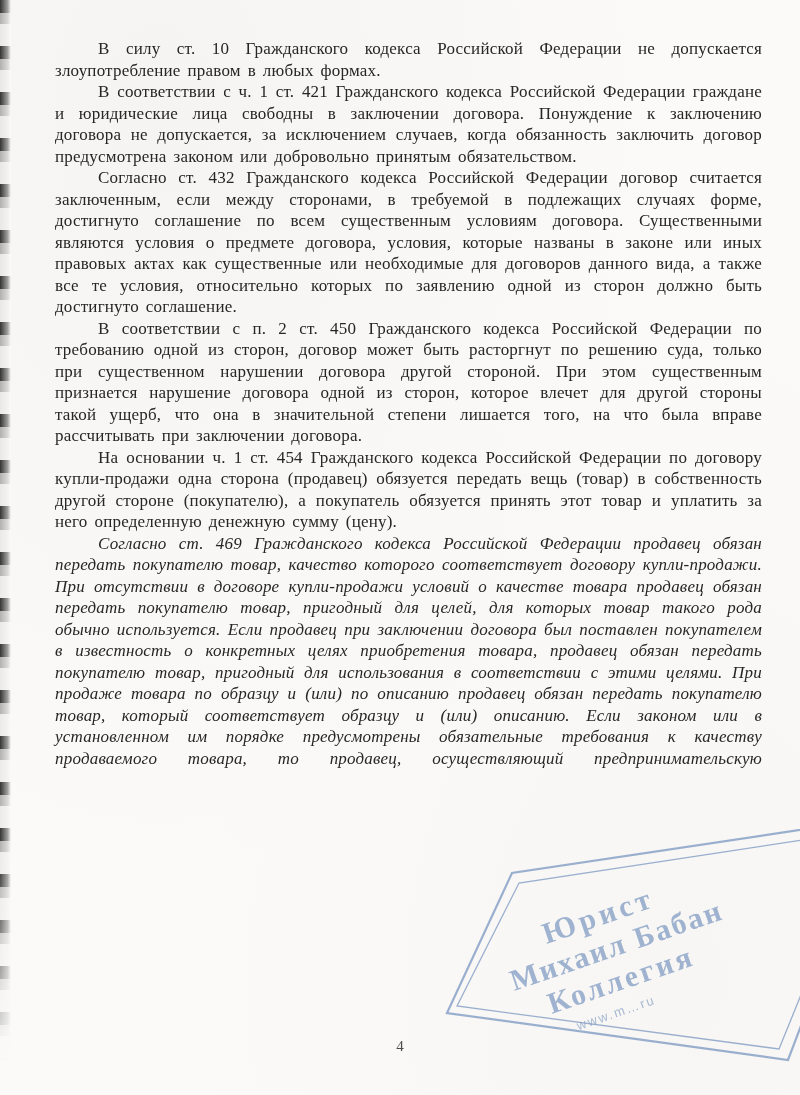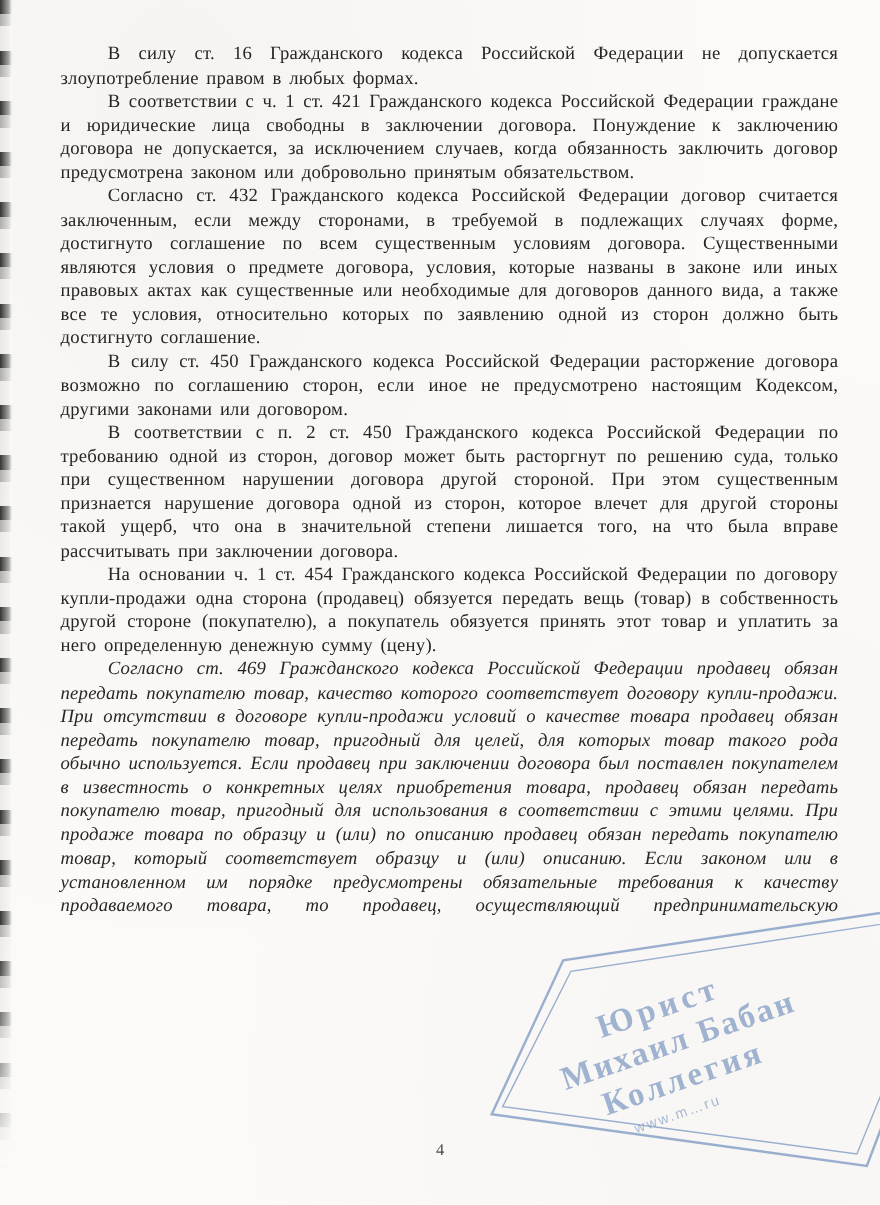--- a/index.html
+++ b/index.html
@@ -103,24 +103,23 @@
     </g>
     <g transform="rotate(-19 600 970)">
       <text class="stamp-text" x="558" y="928" font-size="30" letter-spacing="4">Юрист</text>
       <text class="stamp-text" x="512" y="962" font-size="30" letter-spacing="2">Михаил Бабан</text>
       <text class="stamp-text" x="540" y="996" font-size="30" letter-spacing="3">Коллегия</text>
       <text class="stamp-url" x="560" y="1020" font-size="13" letter-spacing="2">www.m…ru</text>
     </g>
   </svg>
 
   <main class="body-text">
-    <p>В силу ст. 16 Гражданского кодекса Российской Федерации не допускается злоупотребление правом в любых формах.</p>
+    <p>В силу ст. 10 Гражданского кодекса Российской Федерации не допускается злоупотребление правом в любых формах.</p>
     <p>В соответствии с ч. 1 ст. 421 Гражданского кодекса Российской Федерации граждане и юридические лица свободны в заключении договора. Понуждение к заключению договора не допускается, за исключением случаев, когда обязанность заключить договор предусмотрена законом или добровольно принятым обязательством.</p>
     <p>Согласно ст. 432 Гражданского кодекса Российской Федерации договор считается заключенным, если между сторонами, в требуемой в подлежащих случаях форме, достигнуто соглашение по всем существенным условиям договора. Существенными являются условия о предмете договора, условия, которые названы в законе или иных правовых актах как существенные или необходимые для договоров данного вида, а также все те условия, относительно которых по заявлению одной из сторон должно быть достигнуто соглашение.</p>
-    <p>В силу ст. 450 Гражданского кодекса Российской Федерации расторжение договора возможно по соглашению сторон, если иное не предусмотрено настоящим Кодексом, другими законами или договором.</p>
     <p>В соответствии с п. 2 ст. 450 Гражданского кодекса Российской Федерации по требованию одной из сторон, договор может быть расторгнут по решению суда, только при существенном нарушении договора другой стороной. При этом существенным признается нарушение договора одной из сторон, которое влечет для другой стороны такой ущерб, что она в значительной степени лишается того, на что была вправе рассчитывать при заключении договора.</p>
     <p>На основании ч. 1 ст. 454 Гражданского кодекса Российской Федерации по договору купли-продажи одна сторона (продавец) обязуется передать вещь (товар) в собственность другой стороне (покупателю), а покупатель обязуется принять этот товар и уплатить за него определенную денежную сумму (цену).</p>
     <p class="runover">Согласно ст. 469 Гражданского кодекса Российской Федерации продавец обязан передать покупателю товар, качество которого соответствует договору купли-продажи. При отсутствии в договоре купли-продажи условий о качестве товара продавец обязан передать покупателю товар, пригодный для целей, для которых товар такого рода обычно используется. Если продавец при заключении договора был поставлен покупателем в известность о конкретных целях приобретения товара, продавец обязан передать покупателю товар, пригодный для использования в соответствии с этими целями. При продаже товара по образцу и (или) по описанию продавец обязан передать покупателю товар, который соответствует образцу и (или) описанию. Если законом или в установленном им порядке предусмотрены обязательные требования к качеству продаваемого товара, то продавец, осуществляющий предпринимательскую</p>
   </main>
 
   <div class="page-number">4</div>
 
 </div>
 
 </body></html>

